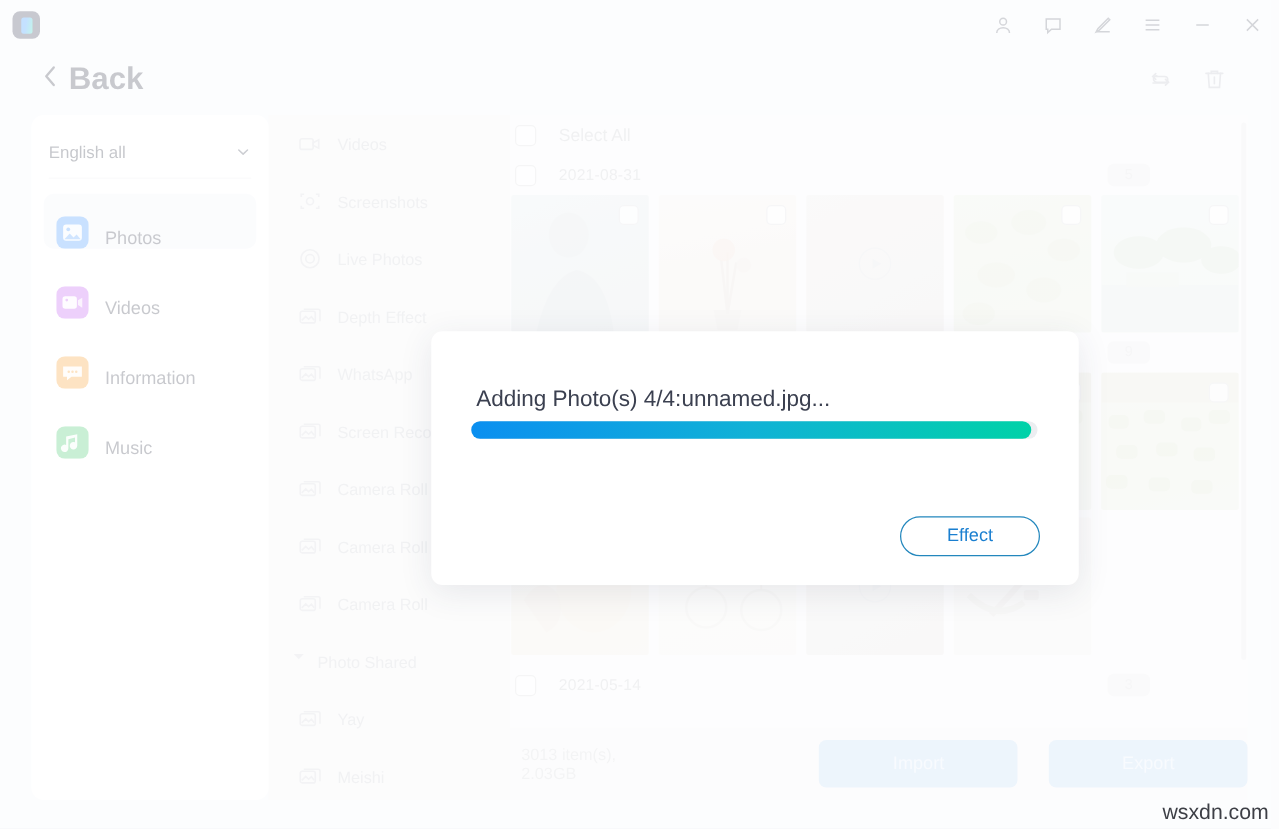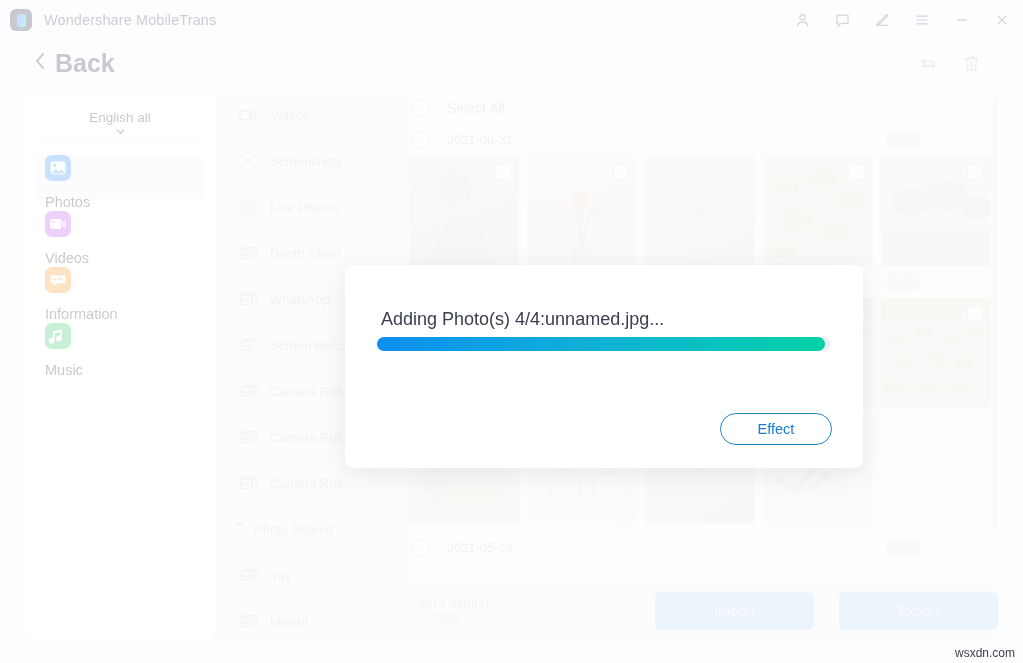--- a/index.html
+++ b/index.html
@@ -69,33 +69,32 @@
 
   
   #sidebar {
     position: absolute; left: 25px; top: 92px;
     width: 190px; height: 548px;
     background: #ffffff;
     border-radius: 10px;
   }
   #lang-select {
     margin: 12px 14px 0 14px; height: 34px;
-    display: flex; align-items: center; justify-content: flex-end;
+    display: flex; align-items: center; justify-content: space-between;
     cursor: pointer;
-    flex-direction: column;
   }
   #lang-label { font-size: 13.5px; color: #262b3c; }
   #lang-chevron { color: #3c4254; display:flex; }
   #lang-divider {
     margin: 4px 14px 0 14px; height: 1px; background: #ececf0;
   }
   .side-item {
     margin: 0 10px; height: 44px; border-radius: 8px;
-    display: flex; align-items: flex-start; gap: 13px;
-    padding-left: 10px; cursor: pointer; flex-direction: column;
+    display: flex; align-items: flex-end; gap: 13px;
+    padding-left: 10px; cursor: pointer;
   }
   .side-item.active { background: #eef1f8; }
   .side-item + .side-item { margin-top: 12px; }
   #nav-list { margin-top: 12px; }
   .side-ico {
     width: 26px; height: 26px; border-radius: 7px;
     display: flex; align-items: center; justify-content: center;
     flex: 0 0 auto;
   }
   .side-ico svg { display: block; }
@@ -243,34 +242,33 @@
     position: absolute; left: 375px; top: 148px;
     width: 112px; height: 32px; border-radius: 17px;
     background: #ffffff; border: 1.3px solid #2387bd;
     color: #1a7fd0; font-size: 14.5px; cursor: pointer;
     font-family: "Liberation Sans", sans-serif;
   }
 
   
   #watermark {
     position: absolute; right: 8px; bottom: 3px;
-    font-size: 12px; color: #3d3f46;
+    font-size: 17px; color: #3d3f46;
     font-family: "Liberation Sans", sans-serif;
   }
 </style>
 </head>
 <body>
 
 <div id="app">
 
   <div id="titlebar">
     <div id="app-logo">
       <div class="glyph"></div>
     </div>
-    <div id="app-title">Wondershare MobileTrans</div>
 
     <div id="win-icons">
       <div class="wicon">
         <svg width="15" height="15" viewBox="0 0 15 15" fill="none" stroke="currentColor" stroke-width="1.2">
           <circle cx="7.5" cy="4.3" r="2.7"></circle>
             <path d="M2.4 13.3c0-2.6 2.3-4.2 5.1-4.2s5.1 1.6 5.1 4.2"></path>
         </svg>
       </div>
       <div class="wicon">
         <svg width="15" height="15" viewBox="0 0 15 15" fill="none" stroke="currentColor" stroke-width="1.2">

